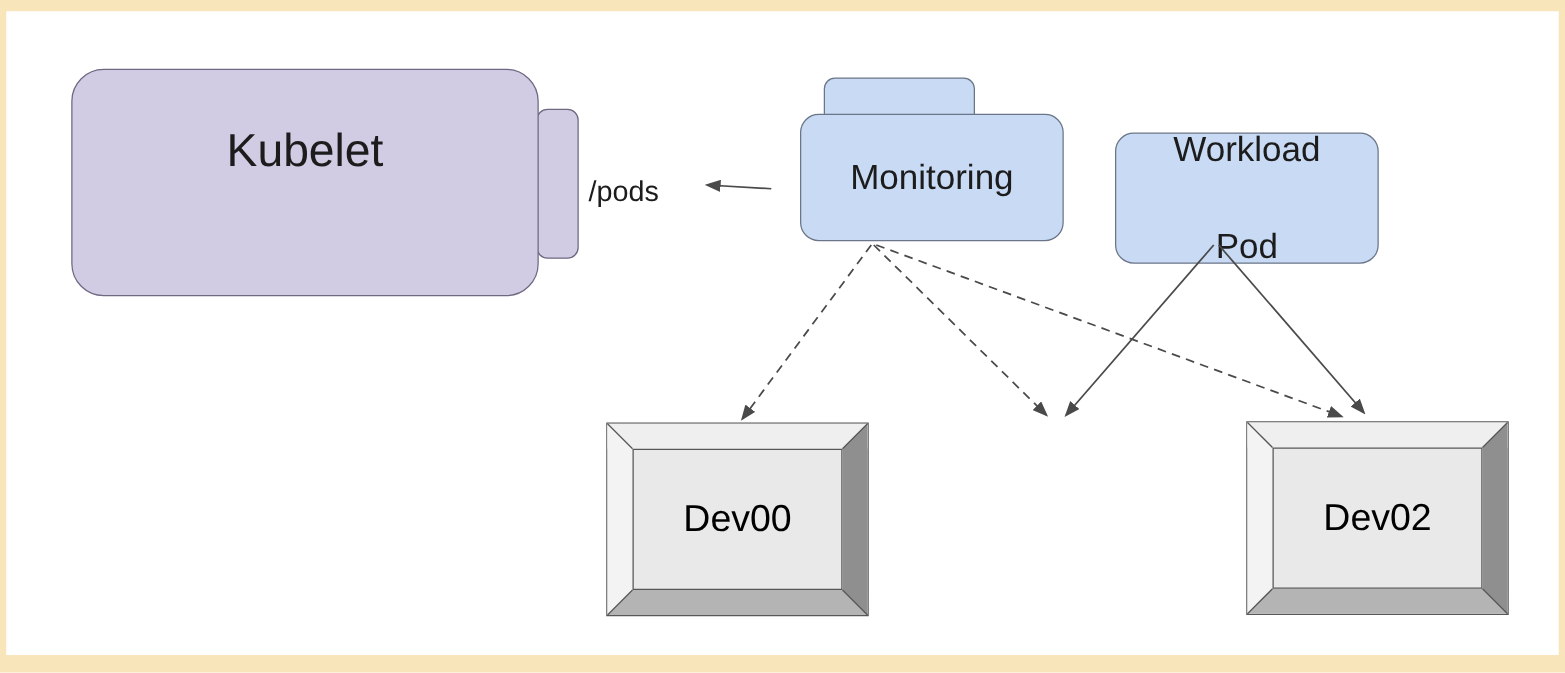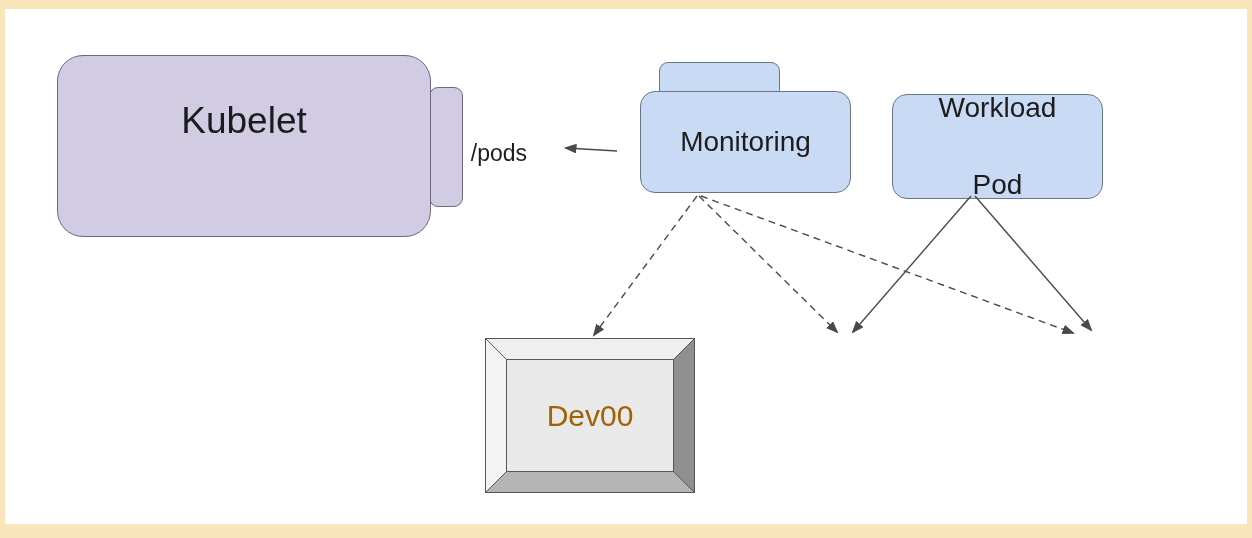--- a/index.html
+++ b/index.html
@@ -35,42 +35,42 @@
     z-index:2; display:flex; flex-direction:column;
     align-items:center; justify-content:center;
     font-size:28px; line-height:36px; color:#1c1c1c; text-align:center;margin-left:24px;
   }
   .monitoring-main { left:616px; top:91px; width:211px; height:102px; }
   .monitoring-tab {
     left:659px; top:62px; width:121px; height:48px;
     background:#c9daf4; border:1.5px solid #6a7687; border-radius:9px;
     z-index:1;
   }
-  .workload-main { left:868px; top:94px; width:211px; height:105px;gap:41px; }
+  .workload-main { left:868px; top:106px; width:211px; height:105px;gap:41px; }
 
   
   .endpoint-label {
     position:absolute; font-size:23px; color:#1c1c1c;
     text-align:center; z-index:2;
   }
   .metrics-label { left:650px; top:34px; width:140px; }
   .pods-label   { left:459px; top:140px; width:80px; }
 
   
   .dev { position:absolute; width:210px; height:155px; z-index:1; }
   .dev-frame { position:absolute; inset:0; border:1px solid #575757; }
   .dev-bevel {
     position:absolute; inset:1px; box-sizing:border-box;
     border:20px solid;
     border-color:#efefef #8f8f8f #b4b4b4 #f3f3f3;
   }
   .dev-inner {
     position:absolute; inset:21px; border:1px solid #575757;
     background:#e9e9e9; display:flex; align-items:center; justify-content:center;
-    font-size:30px; color:#a16207;
+    font-size:30px; color:#000000;
   }
   .dev-seams { position:absolute; inset:0; pointer-events:none; }
   .dev-seams line { stroke:#575757; stroke-width:1; }
   .dev00 { left:485px; top:338px; }
   .dev01 { left:742px; top:337px; }
   .dev02 { left:997px; top:337px; }
 
   
   #edge-layer {
     position:absolute; left:0; top:0; width:1252px; height:538px;
@@ -107,20 +107,33 @@
     <div class="dev-inner">
       <span>Dev00</span>
     </div>
     <svg class="dev-seams" width="210" height="155" viewBox="0 0 210 155">
       <line x1="1" y1="1" x2="21" y2="21"></line>
         <line x1="209" y1="1" x2="189" y2="21"></line>
       <line x1="209" y1="154" x2="189" y2="134"></line>
         <line x1="1" y1="154" x2="21" y2="134"></line>
     </svg>
   </div>
+  <div class="dev dev02">
+    <div class="dev-frame"></div>
+    <div class="dev-bevel"></div>
+    <div class="dev-inner">
+      <span>Dev02</span>
+    </div>
+    <svg class="dev-seams" width="210" height="155" viewBox="0 0 210 155">
+      <line x1="1" y1="1" x2="21" y2="21"></line>
+        <line x1="209" y1="1" x2="189" y2="21"></line>
+      <line x1="209" y1="154" x2="189" y2="134"></line>
+        <line x1="1" y1="154" x2="21" y2="134"></line>
+    </svg>
+  </div>
 
   <svg id="edge-layer" width="1252" height="538" viewBox="0 0 1252 538">
     <defs>
       <marker id="arrow" markerWidth="9" markerHeight="7" refX="7.5" refY="3.5" orient="auto" markerUnits="strokeWidth">
         <path d="M0,0 L9,3.5 L0,7 Z" fill="#4a4a4a"></path>
       </marker>
     </defs>
     <g id="edges-group">
         <line x1="617" y1="151" x2="566" y2="148" marker-end="url(#arrow)"></line>
         <line x1="697" y1="196" x2="594" y2="335" class="dashed" marker-end="url(#arrow)"></line>

